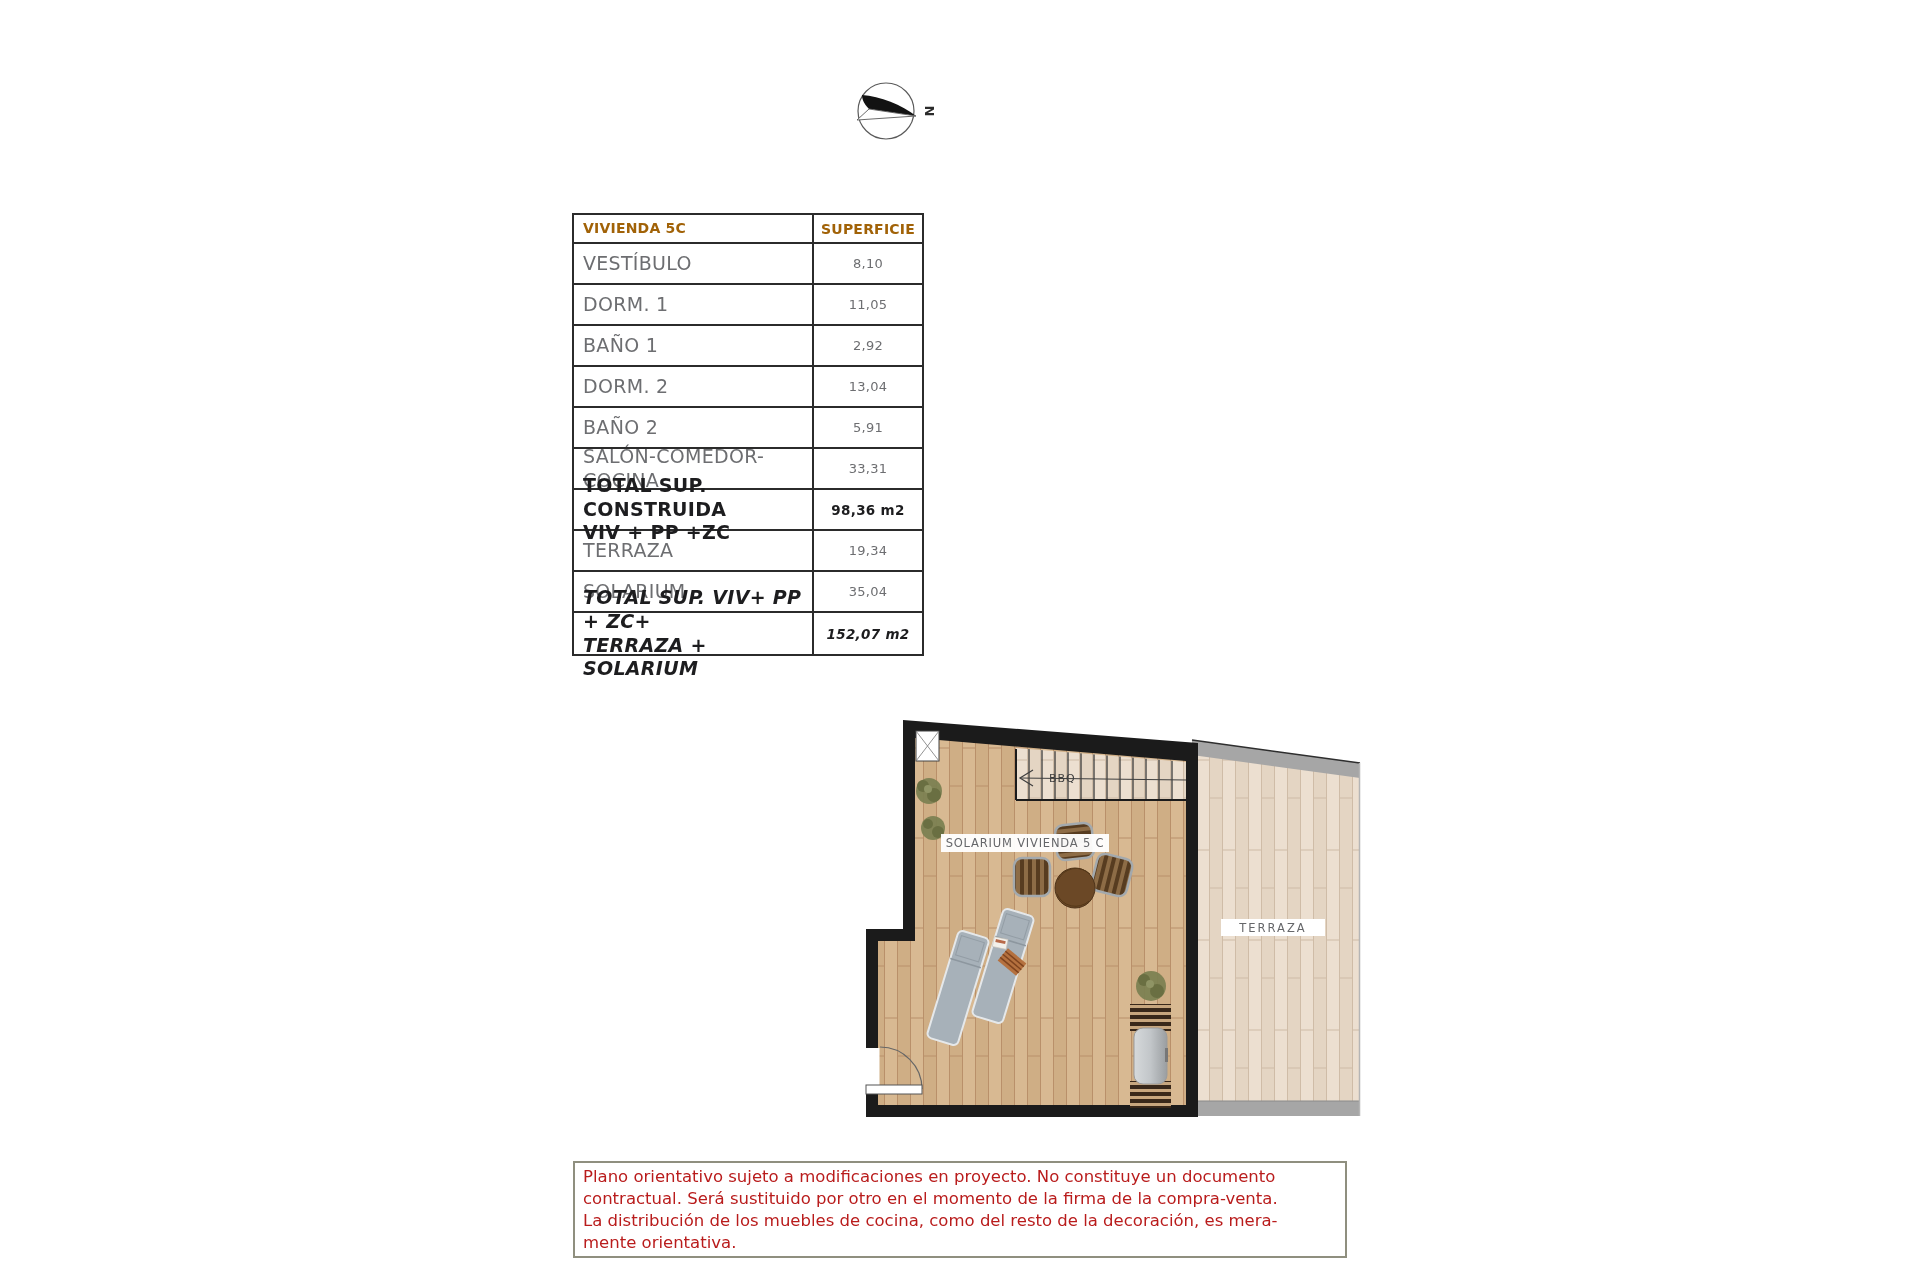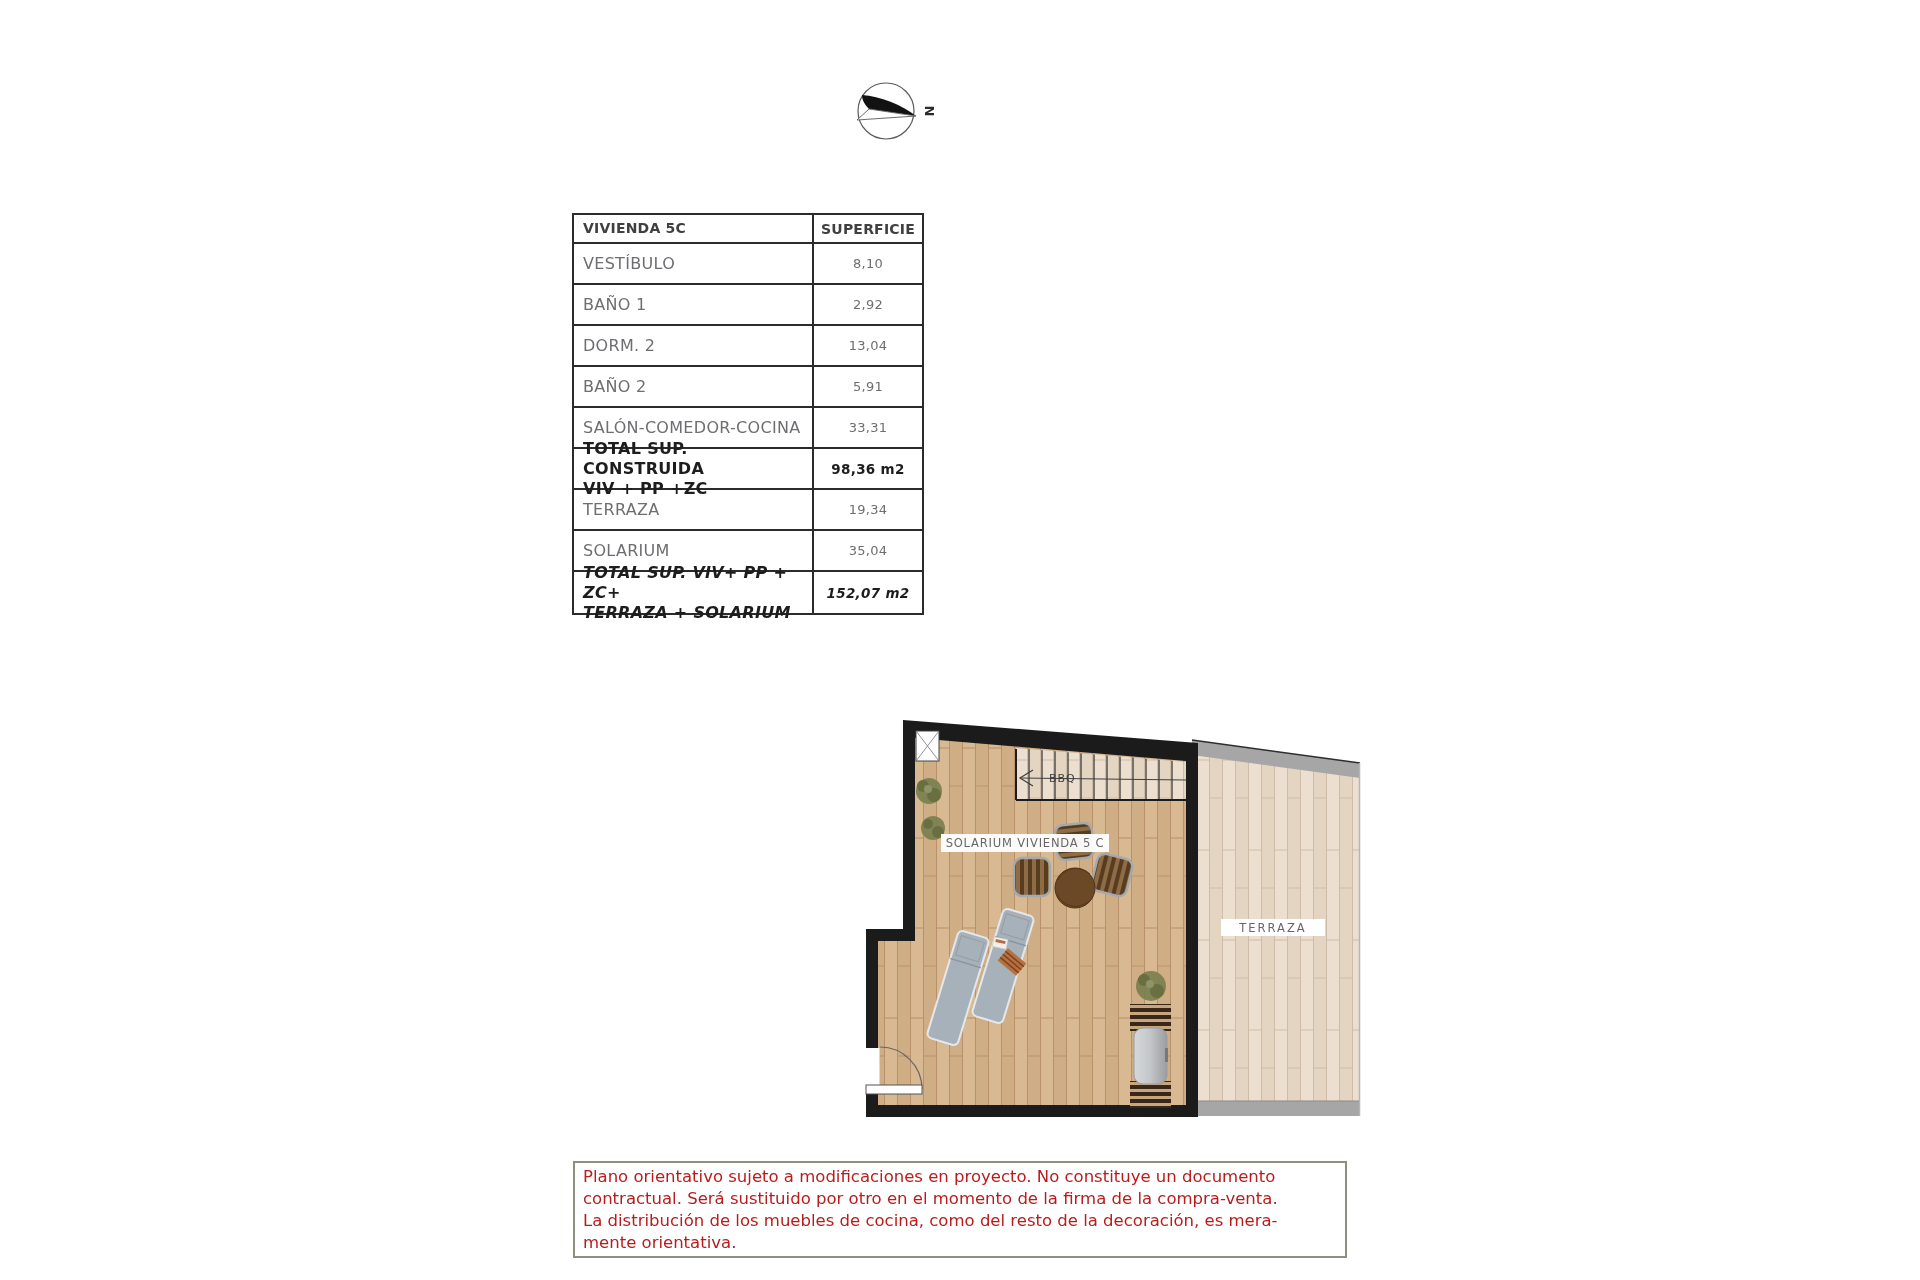--- a/index.html
+++ b/index.html
@@ -12,26 +12,26 @@
   
   .area-table{
     position:absolute;left:572px;top:213px;width:352px;
     border:2px solid #2b2b2b;box-sizing:border-box;background:#fff;
   }
   .area-table .tr{display:flex;border-bottom:2px solid #2b2b2b;box-sizing:border-box;}
   .area-table .tr:last-child{border-bottom:none;font-style:italic;}
   .area-table .td{box-sizing:border-box;display:flex;align-items:center;}
   .area-table .td.lbl{
     width:240px;padding:2px 6px 2px 9px;border-right:2px solid #2b2b2b;
-    font-size:16px;letter-spacing:.3px;white-space:pre-line;line-height:1.25;
+    font-size:19px;letter-spacing:.3px;white-space:pre-line;line-height:1.25;
   }
   .area-table .td.val{width:108px;justify-content:center;font-size:13px;letter-spacing:.3px;}
   .area-table .tr{height:41px;}
   .area-table .tr.head{height:29px;}
-  .area-table .tr.head .td{font-weight:bold;color:#404040;font-size:14px;letter-spacing:.2px;}
+  .area-table .tr.head .td{font-weight:bold;color:#a16207;font-size:14px;letter-spacing:.2px;}
   .area-table .tr.total .td{font-weight:bold;color:#1d1d1f;}
   .area-table .tr.total .td.val{font-size:13.5px;}
   
   .floor-plan{position:absolute;left:840px;top:700px;width:540px;height:430px;}
   
   .disclaimer{
     position:absolute;left:573px;top:1161px;width:774px;height:97px;
     border:2px solid #8f8f7f;box-sizing:border-box;background:#fff;
     padding:3px 8px;color:#b91c1c;font-size:16.5px;line-height:22px;
   }
@@ -50,20 +50,24 @@
   </svg>
 
   <div class="area-table">
     <div class="tr head">
       <div class="td lbl">VIVIENDA 5C</div>
       <div class="td val">SUPERFICIE</div>
     </div>
     <div class="tr">
       <div class="td lbl">VESTÍBULO</div>
       <div class="td val">8,10</div>
+    </div>
+    <div class="tr">
+      <div class="td lbl">DORM. 1</div>
+      <div class="td val">11,05</div>
     </div>
     <div class="tr">
       <div class="td lbl">BAÑO 1</div>
       <div class="td val">2,92</div>
     </div>
     <div class="tr">
       <div class="td lbl">DORM. 2</div>
       <div class="td val">13,04</div>
     </div>
     <div class="tr">

